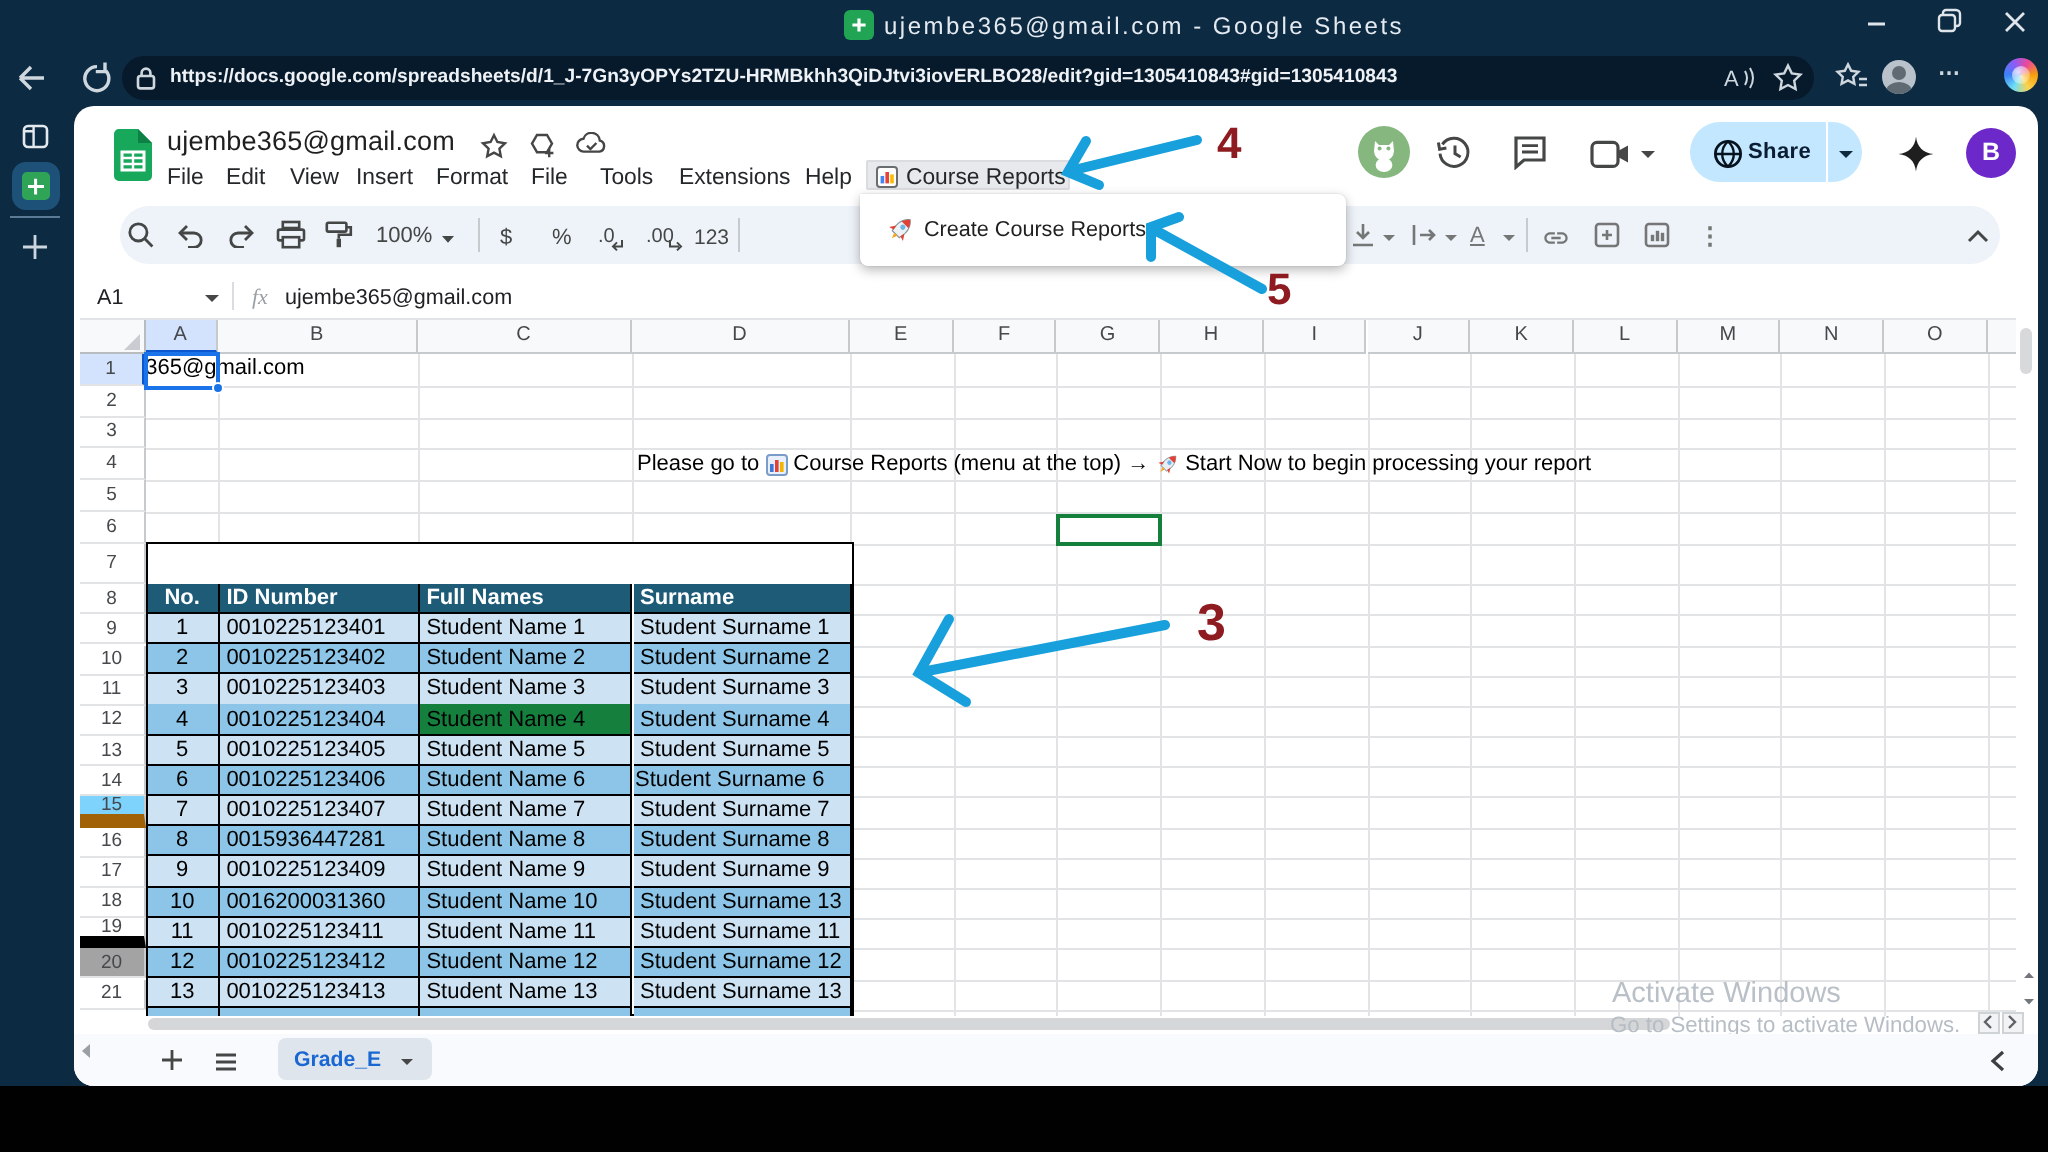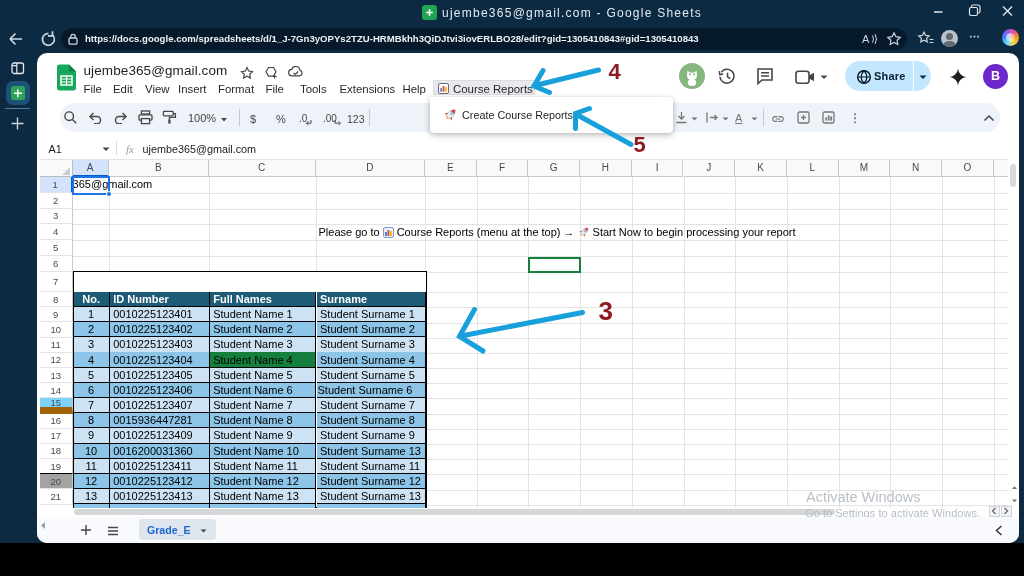--- a/index.html
+++ b/index.html
@@ -210,21 +210,21 @@
 <div class="abs" style="left:0.0px;top:147.3px;width:32.5px;height:15.2px;background:#fff;border-right:1px solid #c7cacd;border-bottom:1px solid #e2e3e4;display:flex;align-items:center;justify-content:center;font-size:9.5px;color:#46494c;">9</div>
 <div class="abs" style="left:0.0px;top:162.5px;width:32.5px;height:15.2px;background:#fff;border-right:1px solid #c7cacd;border-bottom:1px solid #e2e3e4;display:flex;align-items:center;justify-content:center;font-size:9.5px;color:#46494c;">10</div>
 <div class="abs" style="left:0.0px;top:177.7px;width:32.5px;height:15.2px;background:#fff;border-right:1px solid #c7cacd;border-bottom:1px solid #e2e3e4;display:flex;align-items:center;justify-content:center;font-size:9.5px;color:#46494c;">11</div>
 <div class="abs" style="left:0.0px;top:192.8px;width:32.5px;height:15.2px;background:#fff;border-right:1px solid #c7cacd;border-bottom:1px solid #e2e3e4;display:flex;align-items:center;justify-content:center;font-size:9.5px;color:#46494c;">12</div>
 <div class="abs" style="left:0.0px;top:208.0px;width:32.5px;height:15.2px;background:#fff;border-right:1px solid #c7cacd;border-bottom:1px solid #e2e3e4;display:flex;align-items:center;justify-content:center;font-size:9.5px;color:#46494c;">13</div>
 <div class="abs" style="left:0.0px;top:223.2px;width:32.5px;height:15.2px;background:#fff;border-right:1px solid #c7cacd;border-bottom:1px solid #e2e3e4;display:flex;align-items:center;justify-content:center;font-size:9.5px;color:#46494c;">14</div>
 <div class="abs" style="left:0.0px;top:238.4px;width:32.5px;height:15.2px;background:#7dd3fc;border-right:1px solid #c7cacd;border-bottom:7px solid #a16207;display:flex;align-items:center;justify-content:center;font-size:9.5px;color:#46494c;">15</div>
 <div class="abs" style="left:0.0px;top:253.6px;width:32.5px;height:15.2px;background:#fff;border-right:1px solid #c7cacd;border-bottom:1px solid #e2e3e4;display:flex;align-items:center;justify-content:center;font-size:9.5px;color:#46494c;">16</div>
 <div class="abs" style="left:0.0px;top:268.7px;width:32.5px;height:15.2px;background:#fff;border-right:1px solid #c7cacd;border-bottom:1px solid #e2e3e4;display:flex;align-items:center;justify-content:center;font-size:9.5px;color:#46494c;">17</div>
 <div class="abs" style="left:0.0px;top:283.9px;width:32.5px;height:15.2px;background:#fff;border-right:1px solid #c7cacd;border-bottom:1px solid #e2e3e4;display:flex;align-items:center;justify-content:center;font-size:9.5px;color:#46494c;">18</div>
-<div class="abs" style="left:0.0px;top:299.1px;width:32.5px;height:15.2px;background:#fff;border-right:1px solid #c7cacd;border-bottom:1px solid #000000;display:flex;align-items:center;justify-content:center;font-size:9.5px;color:#46494c;">19</div>
+<div class="abs" style="left:0.0px;top:299.1px;width:32.5px;height:15.2px;background:#fff;border-right:1px solid #c7cacd;border-bottom:6px solid #000000;display:flex;align-items:center;justify-content:center;font-size:9.5px;color:#46494c;">19</div>
 <div class="abs" style="left:0.0px;top:314.3px;width:32.5px;height:15.2px;background:#a3a3a3;border-right:1px solid #c7cacd;border-bottom:1px solid #e2e3e4;display:flex;align-items:center;justify-content:center;font-size:9.5px;color:#46494c;">20</div>
 <div class="abs" style="left:0.0px;top:329.5px;width:32.5px;height:15.2px;background:#fff;border-right:1px solid #c7cacd;border-bottom:1px solid #e2e3e4;display:flex;align-items:center;justify-content:center;font-size:9.5px;color:#46494c;">21</div>
 <div class="abs" style="left:68.8px;top:16.5px;width:1.0px;height:331.0px;background:#e2e3e4;"></div>
 <div class="abs" style="left:168.8px;top:16.5px;width:1.0px;height:331.0px;background:#e2e3e4;"></div>
 <div class="abs" style="left:275.5px;top:16.5px;width:1.0px;height:331.0px;background:#e2e3e4;"></div>
 <div class="abs" style="left:385.0px;top:16.5px;width:1.0px;height:331.0px;background:#e2e3e4;"></div>
 <div class="abs" style="left:436.7px;top:16.5px;width:1.0px;height:331.0px;background:#e2e3e4;"></div>
 <div class="abs" style="left:488.4px;top:16.5px;width:1.0px;height:331.0px;background:#e2e3e4;"></div>
 <div class="abs" style="left:540.1px;top:16.5px;width:1.0px;height:331.0px;background:#e2e3e4;"></div>
 <div class="abs" style="left:591.8px;top:16.5px;width:1.0px;height:331.0px;background:#e2e3e4;"></div>

